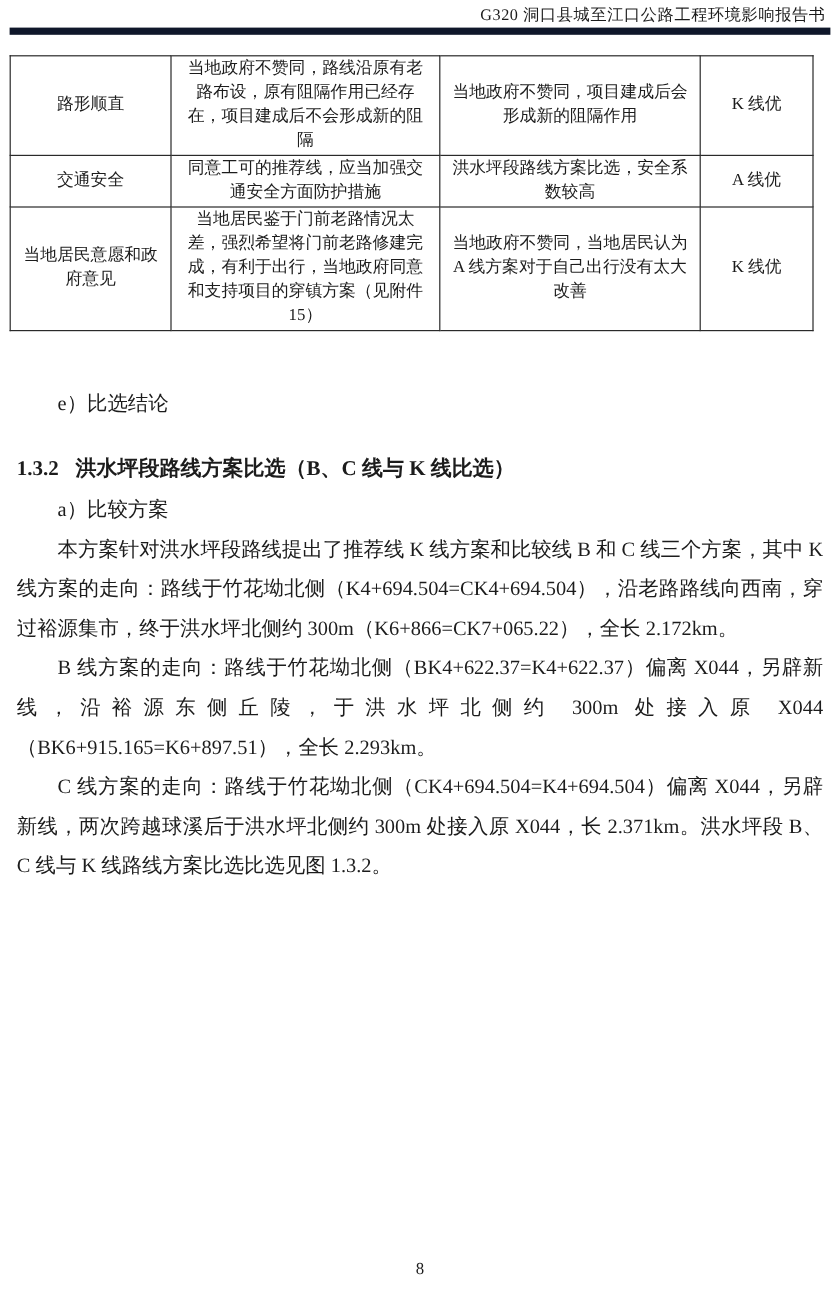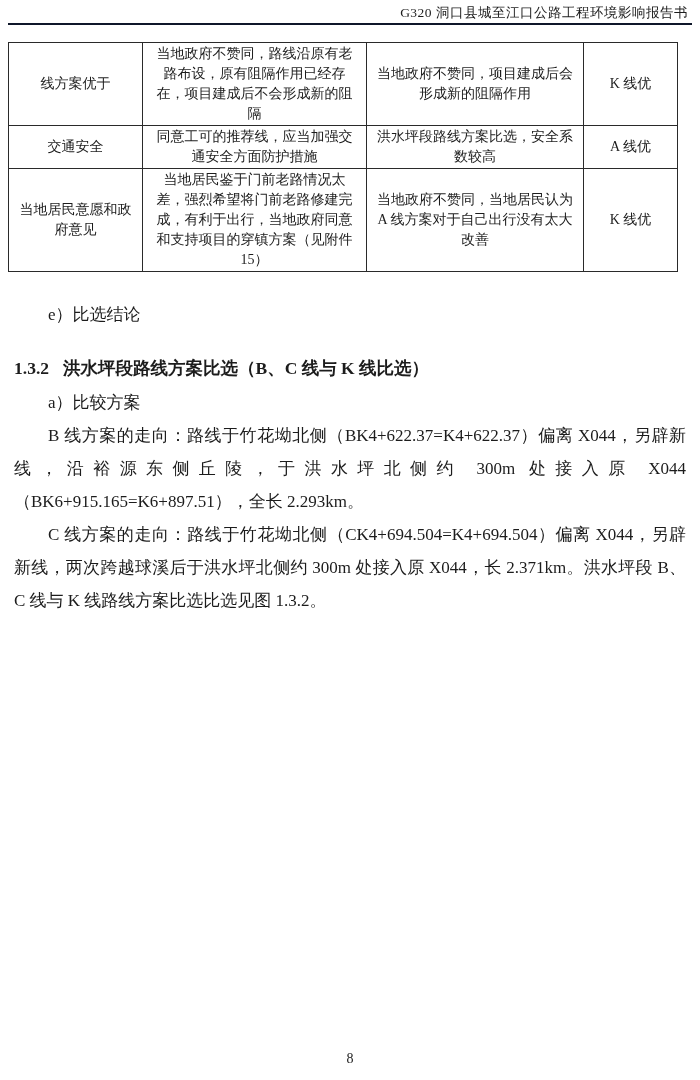--- a/index.html
+++ b/index.html
@@ -7,21 +7,21 @@
   body {
     width: 700px; height: 1080px;
     position: relative;
     overflow: hidden;
     font-family: "Liberation Serif", "DejaVu Serif", serif;
     color: #1c1c1c;
   }
   .page-header {
     margin: 0 8px;
     padding: 5px 4px 3px 0;
-    border-bottom: 2px solid #0f172a;
+    border-bottom: 6px solid #0f172a;
   }
   .header-title {
     text-align: right;
     font-size: 13.5px;
     line-height: 15px;
     letter-spacing: 0.5px;
   }
   table.compare-table {
     margin: 17px 0 0 8px;
     width: 669px;
@@ -39,21 +39,21 @@
   .compare-table tr.r1 { height: 81px; }
   .compare-table tr.r2 { height: 43px; }
   .compare-table tr.r3 { height: 28px; }
   .compare-table tr.r4 { height: 102px; }
   main.body-text {
     padding: 0 14px;
     font-size: 17px;
     line-height: 33px;
     text-align: justify;
   }
-  .h-e { margin-top: 26px; text-indent: 2em; }
+  .h-e { margin-top: 44px; text-indent: 2em; }
   .para { text-indent: 2em; }
   .section-heading {
     font-weight: bold;
     font-size: 17.5px;
     line-height: 36px;
     margin-top: 19px;
     text-align: left;
   }
   .section-heading .sec-num { margin-right: 14px; }
   .h-a { text-indent: 2em; }
@@ -73,21 +73,21 @@
 
 <table class="compare-table">
   <colgroup>
     <col style="width:134px">
       <col style="width:224px">
       <col style="width:217px">
       <col style="width:94px">
   </colgroup>
   <tbody>
     <tr class="r1">
-      <td>线方案优于</td>
+      <td>路形顺直</td>
       <td>当地政府不赞同，路线沿原有老路布设，原有阻隔作用已经存在，项目建成后不会形成新的阻隔</td>
       <td>当地政府不赞同，项目建成后会形成新的阻隔作用</td>
       <td>K 线优</td>
     </tr>
     <tr class="r2">
       <td>交通安全</td>
       <td>同意工可的推荐线，应当加强交通安全方面防护措施</td>
       <td>洪水坪段路线方案比选，安全系数较高</td>
       <td>A 线优</td>
     </tr>
@@ -97,19 +97,20 @@
       <td>当地政府不赞同，当地居民认为 A 线方案对于自己出行没有太大改善</td>
       <td>K 线优</td>
     </tr>
   </tbody>
 </table>
 
 <main class="body-text">
   <p class="h-e">e）比选结论</p>
   <p class="section-heading"><span class="sec-num">1.3.2</span><span>洪水坪段路线方案比选（B、C 线与 K 线比选）</span></p>
   <p class="h-a">a）比较方案</p>
+  <p class="para">本方案针对洪水坪段路线提出了推荐线 K 线方案和比较线 B 和 C 线三个方案，其中 K 线方案的走向：路线于竹花坳北侧（K4+694.504=CK4+694.504），沿老路路线向西南，穿过裕源集市，终于洪水坪北侧约 300m（K6+866=CK7+065.22），全长 2.172km。</p>
   <p class="para">B 线方案的走向：路线于竹花坳北侧（BK4+622.37=K4+622.37）偏离 X044，另辟新线，沿裕源东侧丘陵，于洪水坪北侧约 300m 处接入原 X044（BK6+915.165=K6+897.51），全长 2.293km。</p>
   <p class="para">C 线方案的走向：路线于竹花坳北侧（CK4+694.504=K4+694.504）偏离 X044，另辟新线，两次跨越球溪后于洪水坪北侧约 300m 处接入原 X044，长 2.371km。洪水坪段 B、C 线与 K 线路线方案比选比选见图 1.3.2。</p>
 </main>
 
 <footer class="page-footer">
   <span>8</span>
 </footer>
 
 </body></html>

